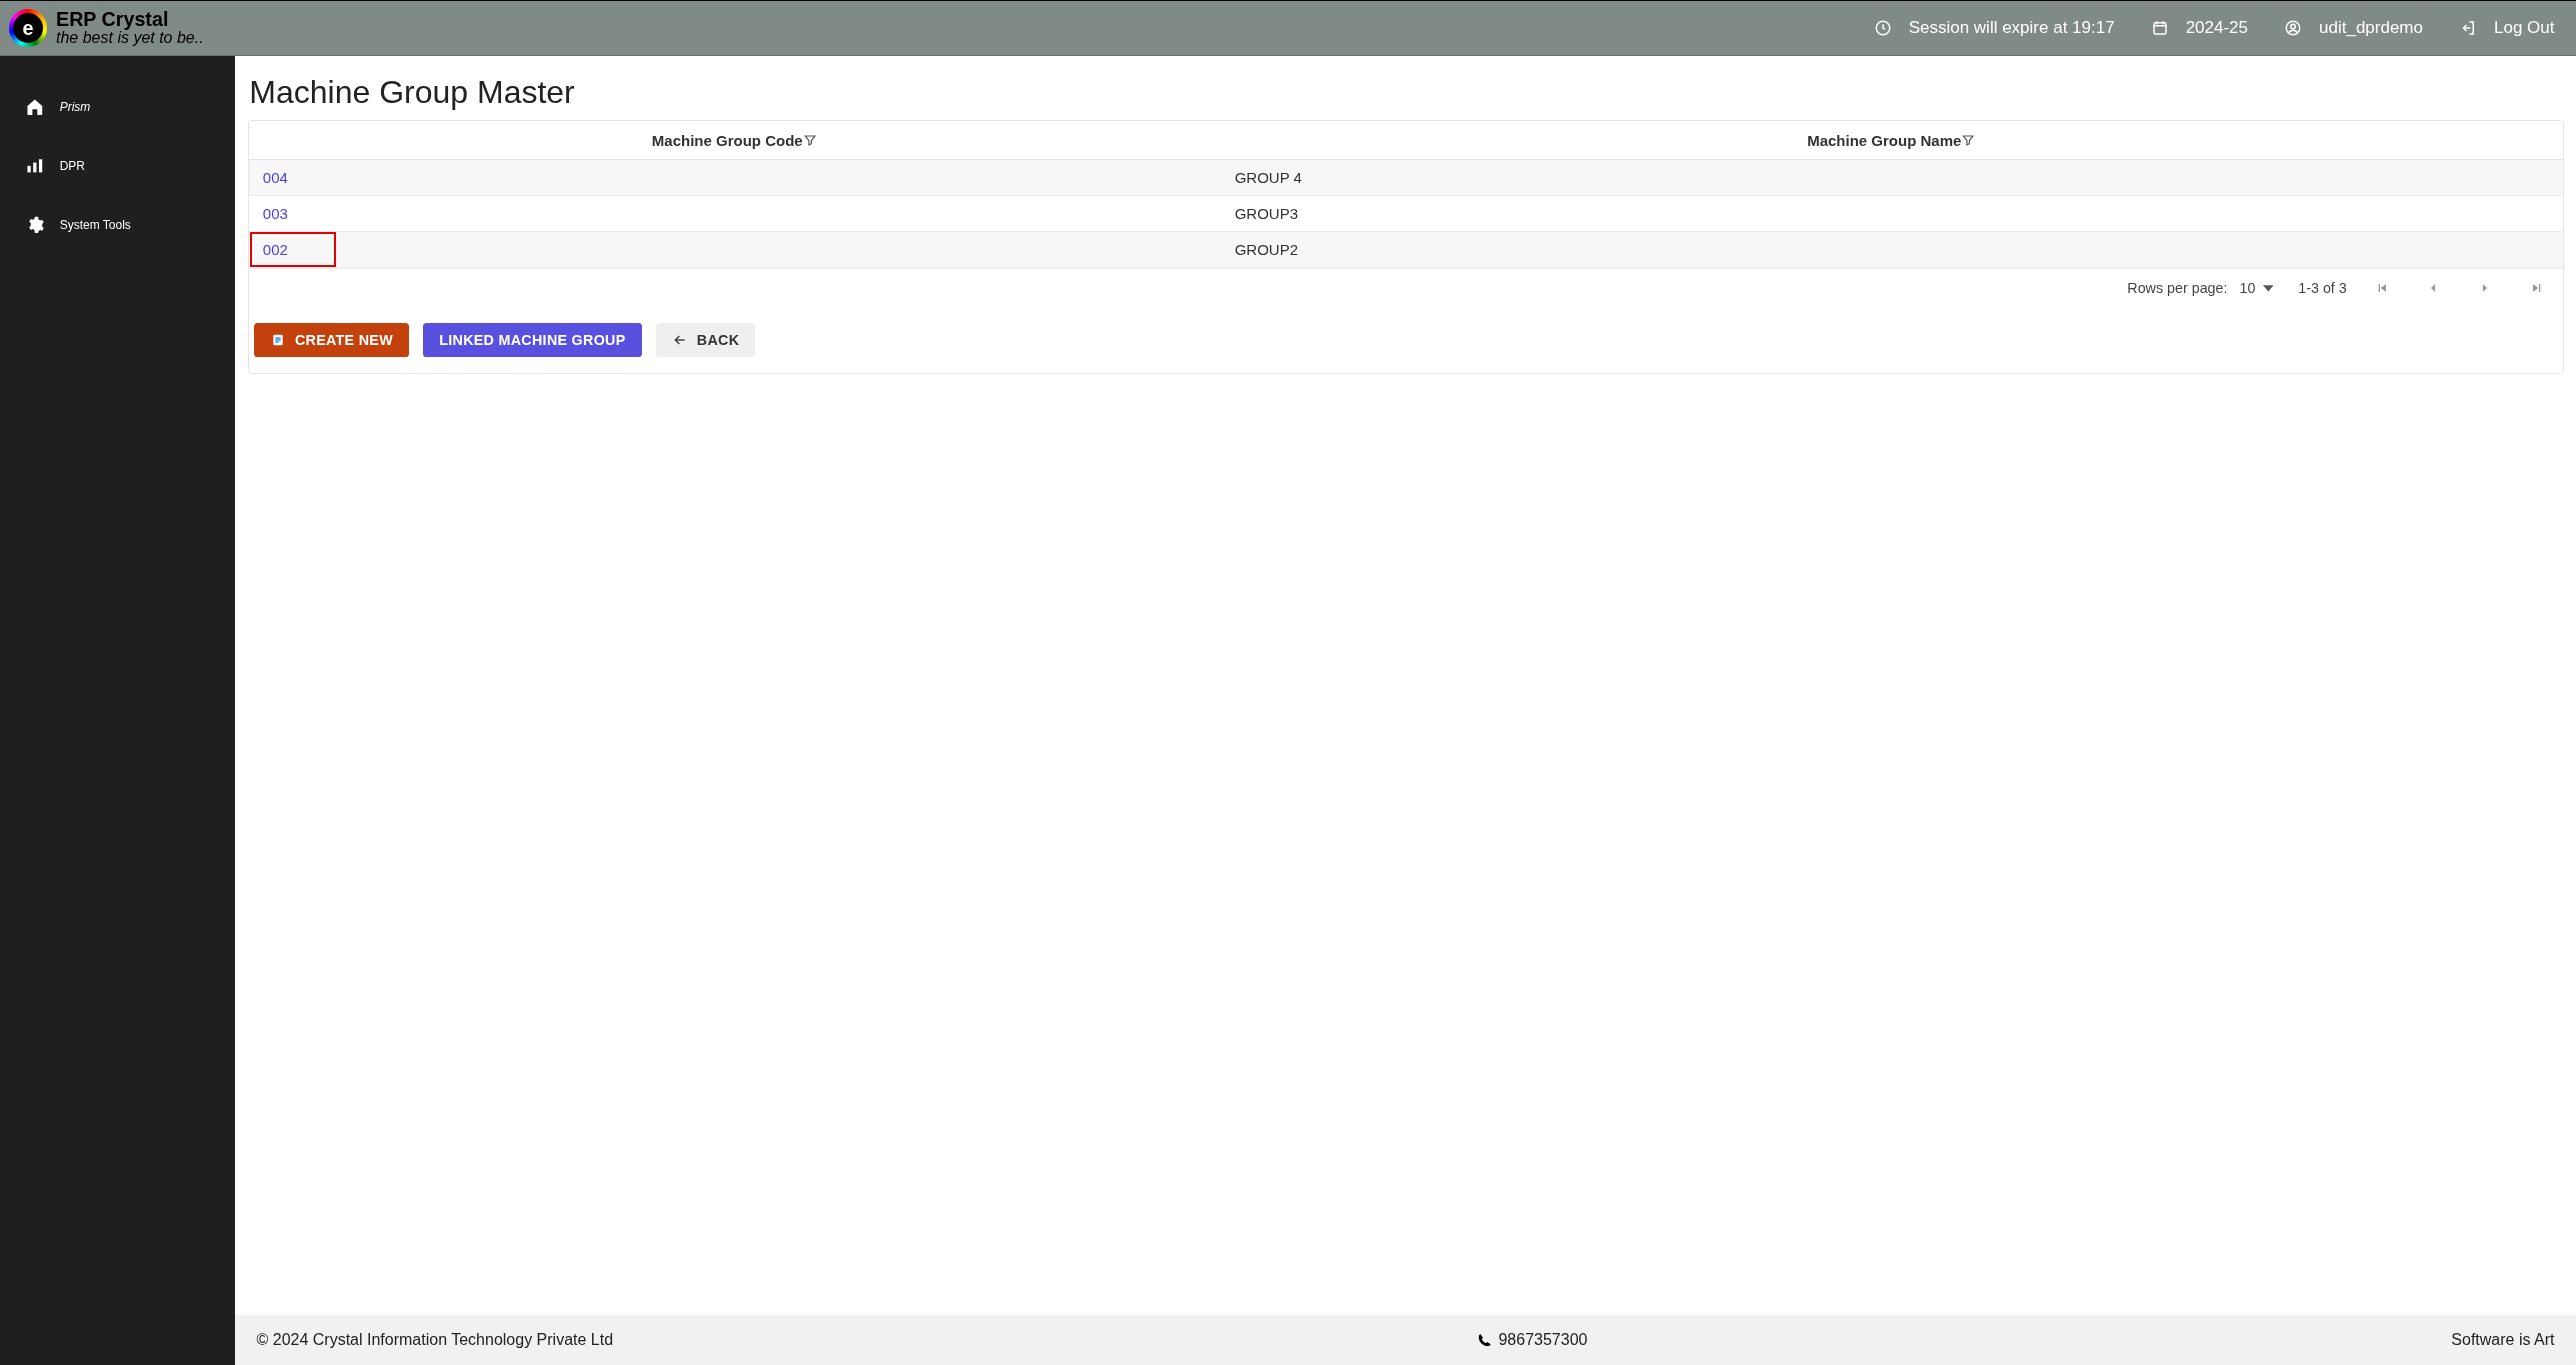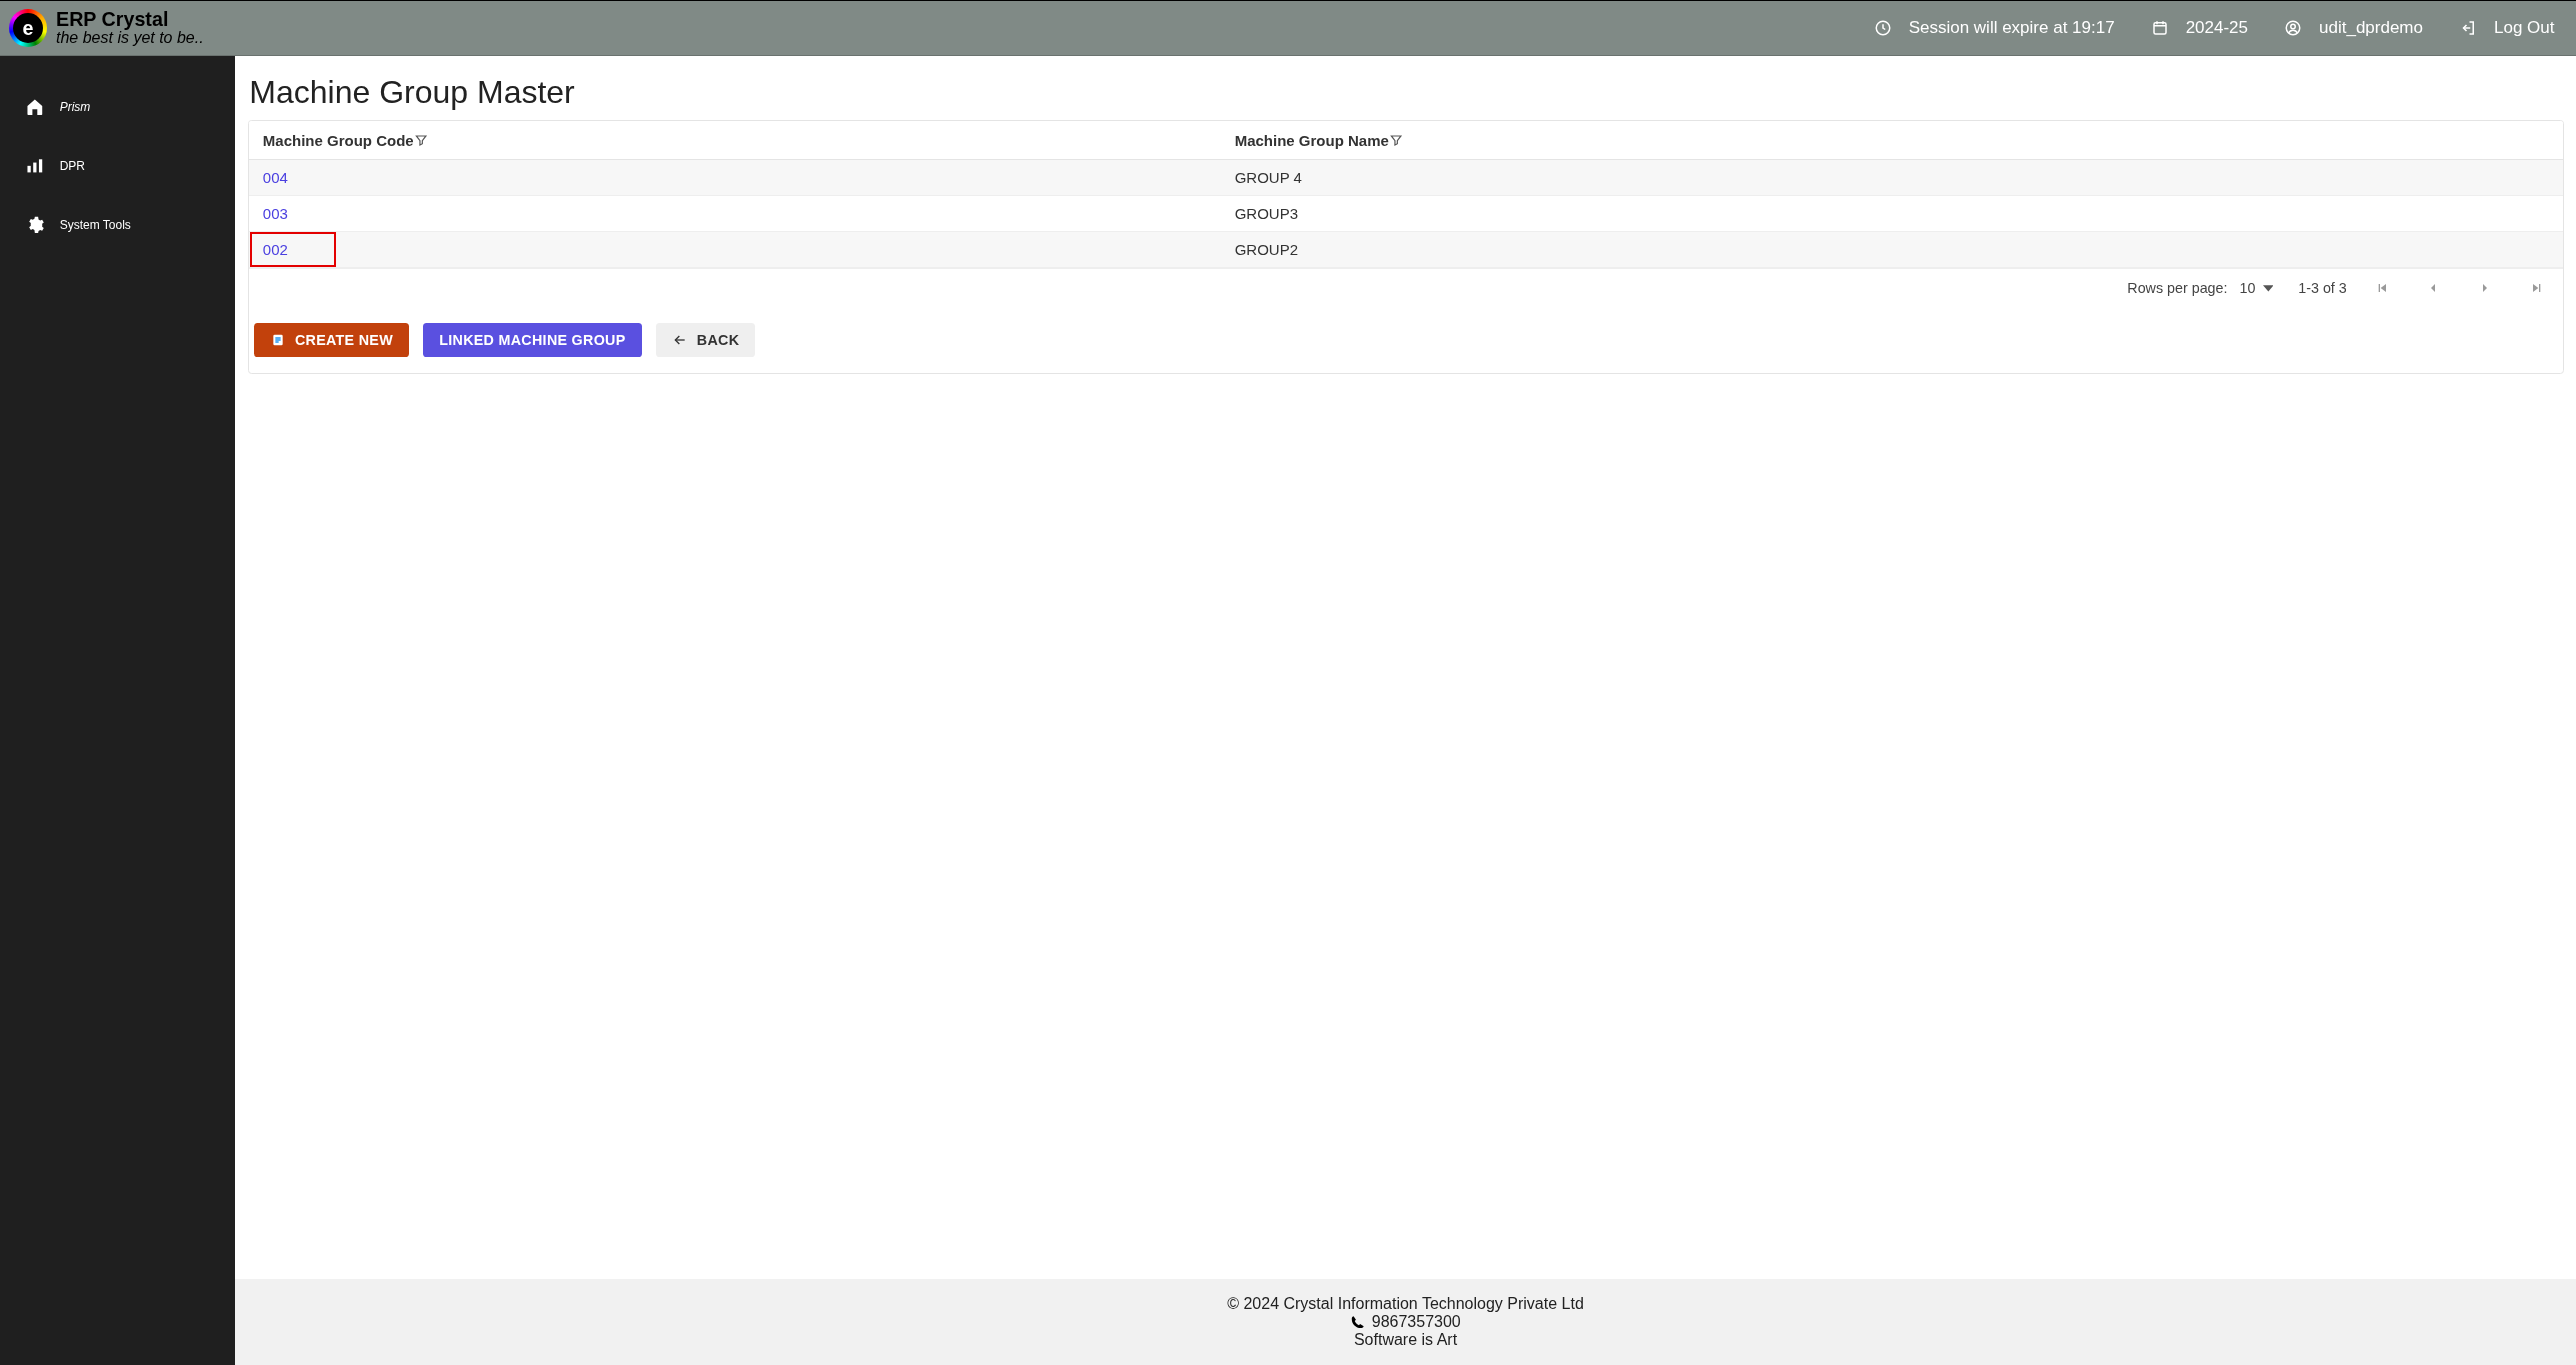--- a/index.html
+++ b/index.html
@@ -102,21 +102,21 @@
     font-weight: 700;
     font-size: 15px;
     padding: 10.7px 14.3px;
     background: #fff;
     border-bottom: 0.9px solid #e4e4e4;
     color: #333;
   }
   table.data thead th .th-row {
     display: flex;
     align-items: center;
-    justify-content: flex-start;
+    justify-content: center;
   }
   table.data thead th svg { width: 14.3px; height: 14.3px; stroke: #555; fill: none; stroke-width: 2; }
 
   table.data tbody tr { border-bottom: 0.9px solid #eee; }
   table.data tbody tr:nth-child(odd) { background: #f7f7f7; }
   table.data tbody tr:nth-child(even) { background: #fff; }
   table.data tbody td { padding: 9px 14.3px; color: #333; }
   table.data tbody td.code { position: relative; }
   table.data tbody td.code a { color: #4a3fe0; text-decoration: none; }
   .highlight-box {
@@ -171,21 +171,20 @@
   .btn-grey svg { stroke: #333; fill: none; stroke-width: 2; }
 
   .footer {
     display: flex;
     align-items: center;
     justify-content: space-between;
     background: #f1f1f1;
     padding: 16px 21.5px;
     font-size: 16px;
     color: #222;
-    flex-direction: column;
   }
   .footer .phone { display: flex; align-items: center; gap: 7.2px; }
   .footer .phone svg { width: 14.3px; height: 14.3px; fill: #000; }
 </style>
 </head>
 <body>
 
 <div class="topbar">
   <div class="brand">
     <div class="brand-logo">

